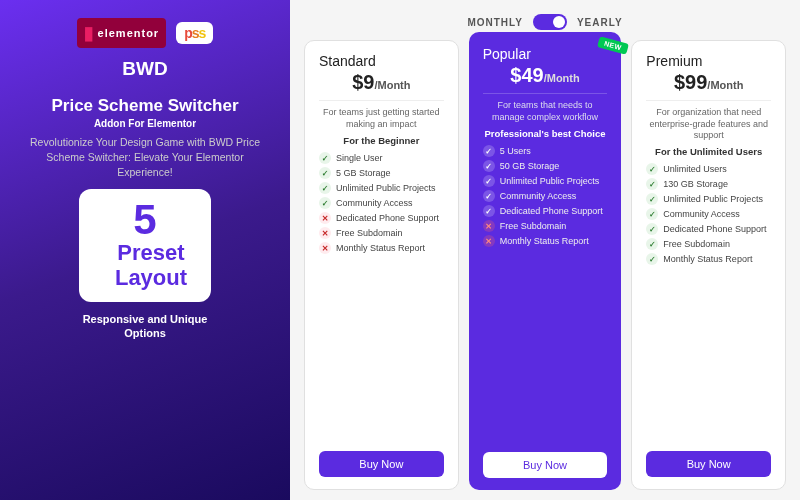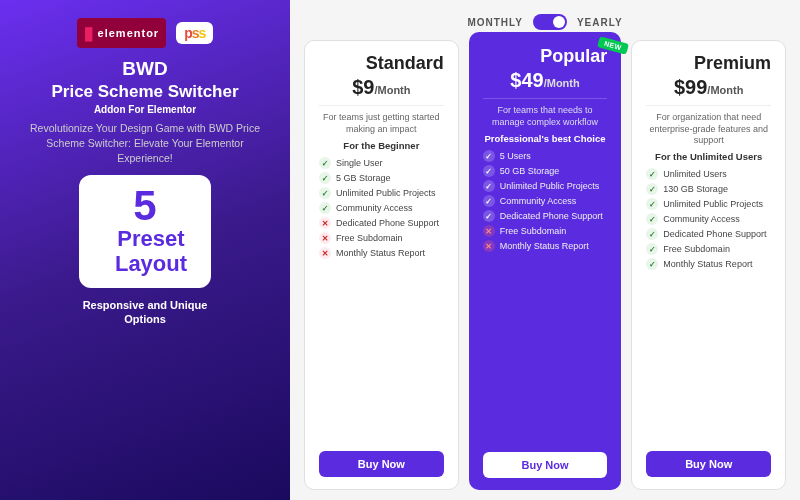--- a/index.html
+++ b/index.html
@@ -61,21 +61,21 @@
     }
     .pss-logo span.p { color: #e74c3c; }
     .pss-logo span.s1 { color: #e67e22; }
     .pss-logo span.s2 { color: #f1c40f; }
 
     .left-panel .bwd-title {
       color: #fff;
       font-size: 19px;
       font-weight: 900;
       text-align: center;
-      margin-bottom: 2px;
+      margin-bottom: 16px;
     }
     .left-panel .plugin-title {
       color: #fff;
       font-size: 17px;
       font-weight: 900;
       text-align: center;
       margin-bottom: 2px;
       line-height: 1.2;
     }
     .left-panel .addon-title {
@@ -189,23 +189,23 @@
       background: #00c853;
       color: #fff;
       font-size: 7px;
       font-weight: 900;
       padding: 2px 6px;
       border-radius: 3px;
       transform: rotate(15deg);
       letter-spacing: 0.5px;
     }
     .plan-name {
-      font-size: 18px;
-      font-weight: 700;
-      text-align: right;
+      font-size: 14px;
+      font-weight: 400;
+      text-align: left;
       margin-bottom: 2px;
       color: #222;
     }
     .plan-card.popular .plan-name { color: #fff; }
     .plan-price {
       text-align: center;
       margin-bottom: 6px;
     }
     .plan-price .amount {
       font-size: 20px;
@@ -266,21 +266,21 @@
     .plan-card.popular .feat-icon.green { background: rgba(255,255,255,0.2); color: #fff; }
     .plan-card.popular .feat-icon.red { background: rgba(255,100,100,0.25); color: #ff8a80; }
     .buy-btn {
       display: block;
       background: #5b2be0;
       color: #fff;
       border: none;
       border-radius: 6px;
       padding: 7px 0;
       font-size: 11px;
-      font-weight: 700;
+      font-weight: 400;
       cursor: pointer;
       text-align: center;
       width: 100%;
     }
     .plan-card.popular .buy-btn {
       background: #fff;
       color: #5b2be0;
     }
     .divider-line {
       width: 100%;

